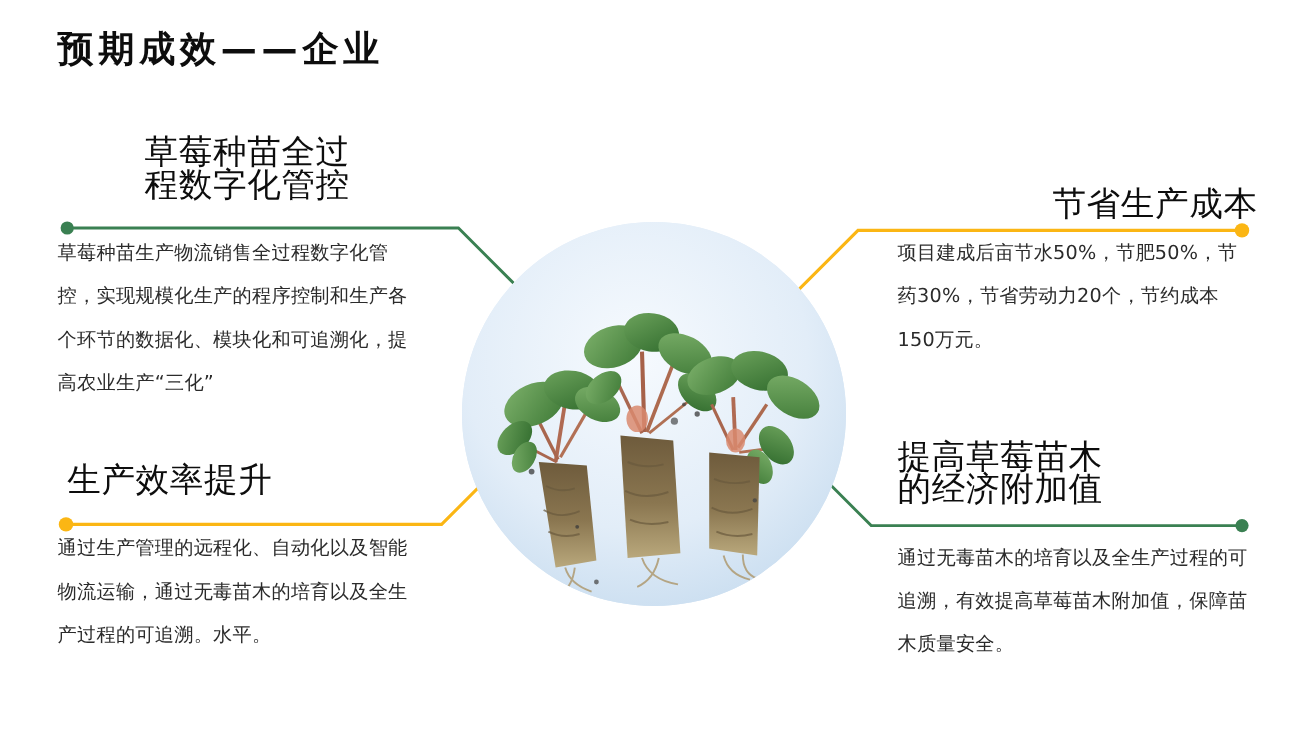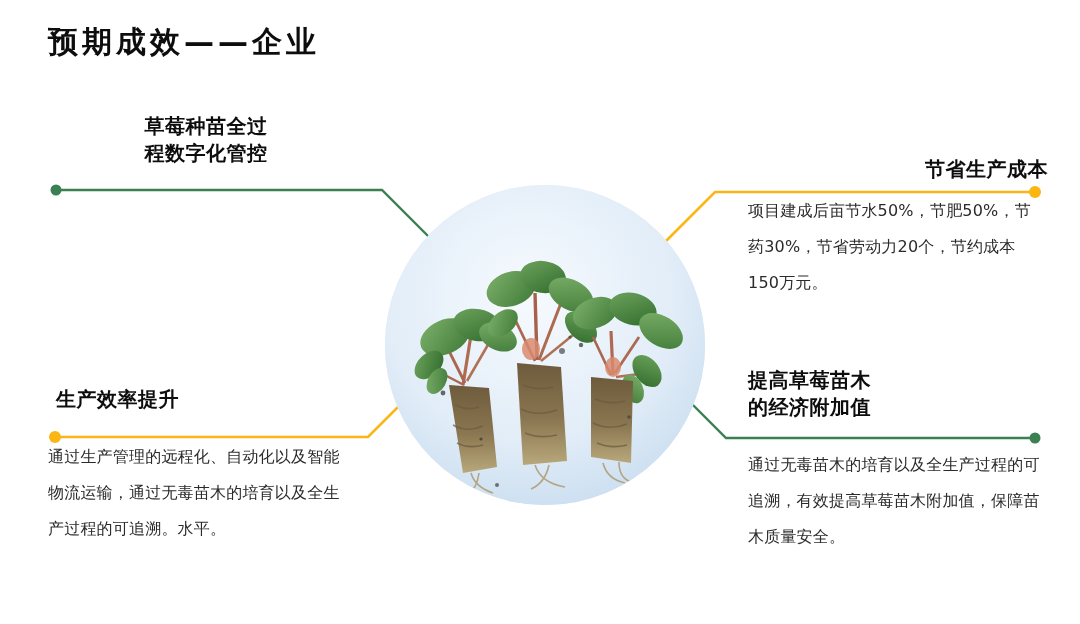--- a/index.html
+++ b/index.html
@@ -53,22 +53,22 @@
     height: 320px;
     border-radius: 50%;
     overflow: hidden;
     background: radial-gradient(circle at 46% 38%, #f2f7fc 0%, #e4eef8 45%, #d2e3f2 75%, #c6dcef 100%);
   }
   .center-photo svg { display: block; }
 
   
   .block { position: absolute; }
   .block-heading {
-    font-size: 20px;
-    font-weight: bold;
+    font-size: 28px;
+    font-weight: normal;
     color: #0d0d0d;
     line-height: 27px;
     letter-spacing: 0.5px;
     white-space: pre-line;
   }
   .block-body {
     font-size: 16px;
     color: #2b2b2b;
     line-height: 36px;
     letter-spacing: 0.2px;
@@ -201,20 +201,21 @@
         <circle cx="185" cy="152" r="1.6" fill="#444"></circle>
         <circle cx="244" cy="232" r="1.8" fill="#444"></circle>
         <circle cx="96" cy="254" r="1.6" fill="#3a3a3a"></circle>
       </g>
     </svg>
   </div>
 
   <div class="block" id="block-tl">
     <div class="block-heading">草莓种苗全过
 程数字化管控</div>
+    <div class="block-body">草莓种苗生产物流销售全过程数字化管控，实现规模化生产的程序控制和生产各个环节的数据化、模块化和可追溯化，提高农业生产“三化”</div>
   </div>
 
   <div class="block" id="block-bl">
     <div class="block-heading">生产效率提升</div>
     <div class="block-body">通过生产管理的远程化、自动化以及智能物流运输，通过无毒苗木的培育以及全生产过程的可追溯。水平。</div>
   </div>
 
   <div class="block" id="block-tr">
     <div class="block-heading">节省生产成本</div>
     <div class="block-body">项目建成后亩节水50%，节肥50%，节药30%，节省劳动力20个，节约成本150万元。</div>

